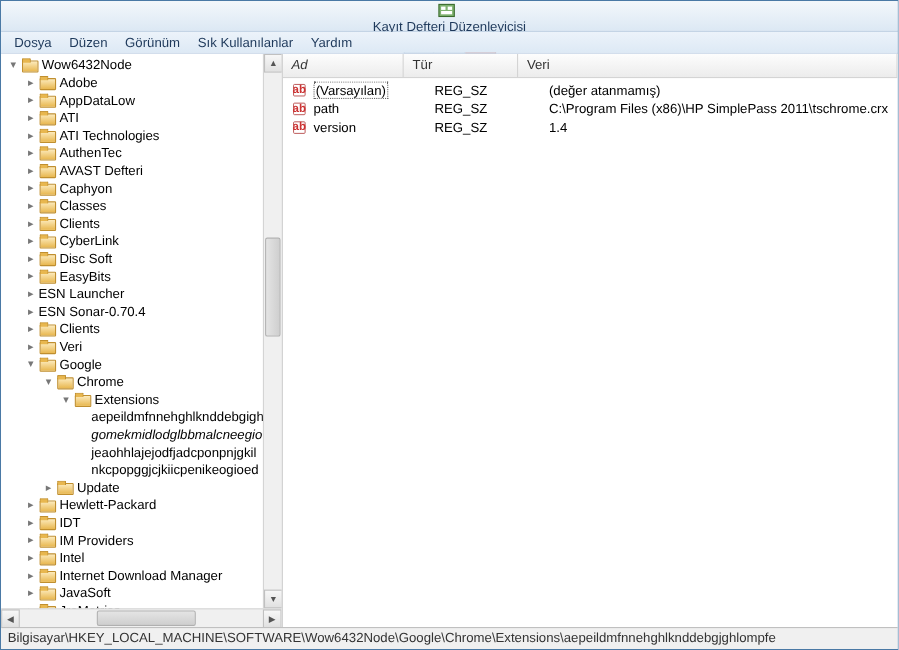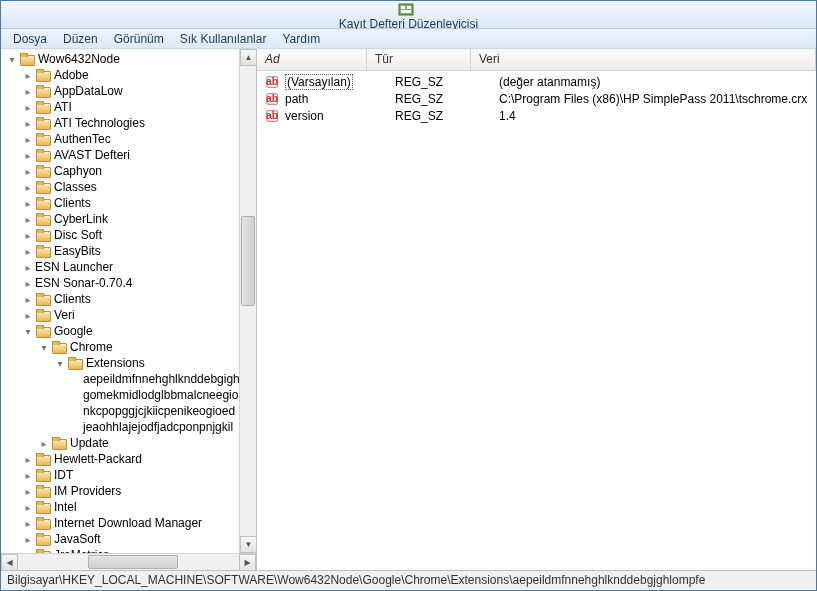--- a/index.html
+++ b/index.html
@@ -184,31 +184,31 @@
           </div>
           <div class="node" style="padding-left: 48px;">
             <span class="exp">▾</span>
             <span class="folder-icon"></span>
             <span class="label">Extensions</span>
           </div>
           <div class="node" style="padding-left: 64px;">
             <span class="exp blank">▸</span>
             <span class="label">aepeildmfnnehghlknddebgigh</span>
           </div>
+          <div class="node" style="padding-left: 64px; font-style: italic;">
+            <span class="exp blank">▸</span>
+            <span class="label">gomekmidlodglbbmalcneegio</span>
+          </div>
           <div class="node" style="padding-left: 64px;">
             <span class="exp blank">▸</span>
-            <span class="label">gomekmidlodglbbmalcneegio</span>
+            <span class="label">jeaohhlajejodfjadcponpnjgkil</span>
           </div>
           <div class="node" style="padding-left: 64px;">
             <span class="exp blank">▸</span>
             <span class="label">nkcpopggjcjkiicpenikeogioed</span>
-          </div>
-          <div class="node" style="padding-left: 64px;">
-            <span class="exp blank">▸</span>
-            <span class="label">jeaohhlajejodfjadcponpnjgkil</span>
           </div>
           <div class="node" style="padding-left: 32px;">
             <span class="exp">▸</span>
             <span class="folder-icon"></span>
             <span class="label">Update</span>
           </div>
           <div class="node" style="padding-left: 16px;">
             <span class="exp">▸</span>
             <span class="folder-icon"></span>
             <span class="label">Hewlett-Packard</span>

